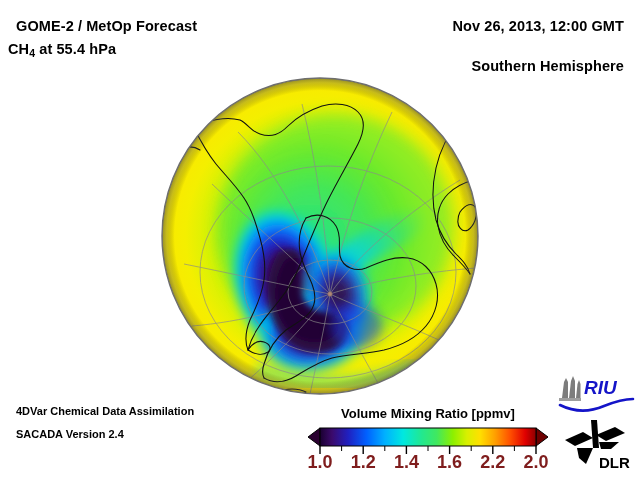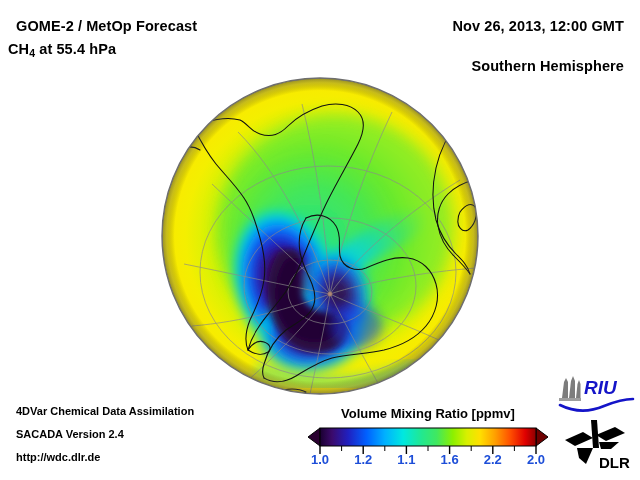--- a/index.html
+++ b/index.html
@@ -86,23 +86,23 @@
   #cbar-ticklabels {
     position: absolute;
     left: 0;
     top: 46px;
     width: 244px;
     height: 20px;
   }
   .tlab {
     position: absolute;
     top: 0;
-    font-size: 13px;
+    font-size: 18px;
     font-weight: bold;
-    color: #1d4ed8;
+    color: #7f1d1d;
     transform: translateX(-50%);
     white-space: nowrap;
   }
 
   
   #riu-logo {
     position: absolute;
     left: 556px;
     top: 372px;
     width: 80px;
@@ -352,30 +352,29 @@
         <line x1="78.8" y1="20" x2="78.8" y2="25"></line>
         <line x1="122" y1="20" x2="122" y2="25"></line>
         <line x1="165.2" y1="20" x2="165.2" y2="25"></line>
         <line x1="208.4" y1="20" x2="208.4" y2="25"></line>
       </g>
     </svg>
 
     <div id="cbar-ticklabels">
       <span class="tlab" style="left:14px">1.0</span>
       <span class="tlab" style="left:57.2px">1.2</span>
-      <span class="tlab" style="left:100.4px">1.1</span>
+      <span class="tlab" style="left:100.4px">1.4</span>
       <span class="tlab" style="left:143.6px">1.6</span>
       <span class="tlab" style="left:186.8px">2.2</span>
       <span class="tlab" style="left:230px">2.0</span>
     </div>
   </div>
 
   <div class="foot" id="foot-1">4DVar Chemical Data Assimilation</div>
   <div class="foot" id="foot-2">SACADA Version 2.4</div>
-  <div class="foot" id="foot-3">http://wdc.dlr.de</div>
 
   <svg id="riu-logo" viewBox="0 0 80 40">
 
     <g fill="#7d7d7d">
       <path d="M 6 26 L 8 10 L 10 6 L 12 10 L 12 26 Z"></path>
       <path d="M 13 26 L 15 9 L 17 4 L 19 9 L 19 26 Z"></path>
       <path d="M 20 26 L 21.5 12 L 23 8 L 24.5 12 L 24.5 26 Z"></path>
       <path d="M 3 26 L 25 26 L 25 29 L 3 29 Z" opacity="0.75"></path>
     </g>
 

